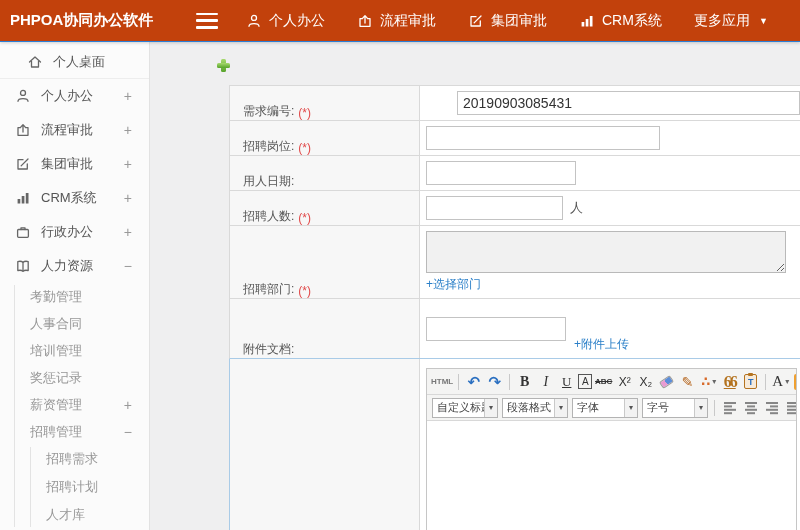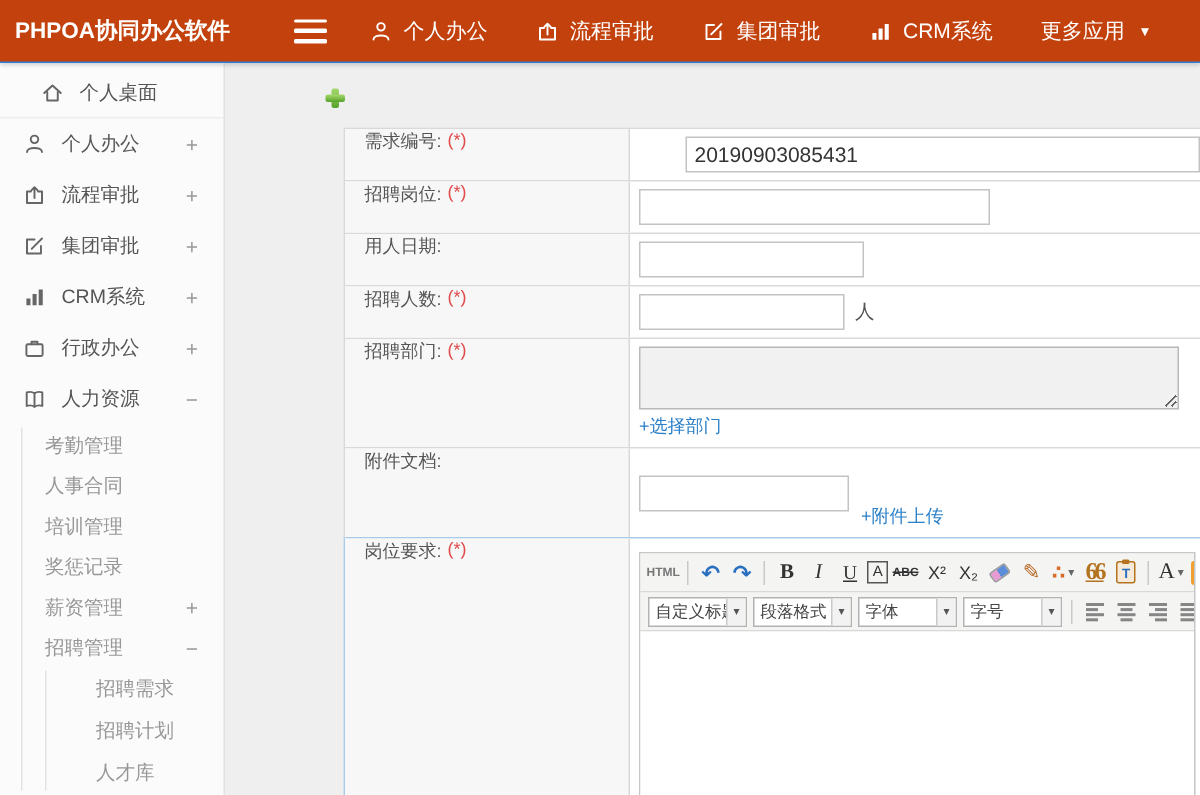--- a/index.html
+++ b/index.html
@@ -22,42 +22,42 @@
 
   
   .layout { display:flex; height:488px; }
   .sidebar { width:150px; background:#fbfbfb; border-right:1px solid #e2e2e2;
              padding-top:3px; flex-shrink:0; overflow:hidden; }
   .sb-item { display:flex; align-items:center; position:relative; cursor:pointer; }
   .sb-item.lvl1 { height:34px; padding-left:15px; gap:10px; font-size:13px; color:#555; }
   .sb-item.lvl1 svg { color:#666; flex-shrink:0; }
   .sb-item.divider { border-bottom:1px solid #ededed;padding-left:27px; }
   .sb-item.lvl2 { height:27px; padding-left:30px; font-size:13px; color:#979797; }
-  .sb-item.lvl3 { height:28px; padding-left:64px; font-size:13px; color:#979797; }
+  .sb-item.lvl3 { height:28px; padding-left:46px; font-size:13px; color:#979797; }
   .expander { position:absolute; right:17px; color:#999; font-size:14px; font-weight:normal; }
   .sb-group { position:relative; }
   .sb-group.g2::before { content:""; position:absolute; left:14px; top:2px; bottom:2px; width:1px; background:#e3e3e3; }
   .sb-group.g3::before { content:""; position:absolute; left:30px; top:2px; bottom:2px; width:1px; background:#e3e3e3; }
 
   
   .main { flex:1; overflow:hidden; }
   .page-title { padding:17px 0 13px 67px; display:flex; align-items:center; gap:9px; }
   .plus-icon { position:relative; width:13px; height:13px; display:inline-block; }
   .plus-icon::before { content:""; position:absolute; left:4px; top:0; width:5px; height:13px;
                        background:linear-gradient(#a6d96d,#57a32b); border-radius:1.5px; }
   .plus-icon::after { content:""; position:absolute; top:4px; left:0; width:13px; height:5px;
                       background:linear-gradient(#a6d96d,#57a32b); border-radius:1.5px; }
   .title-text { font-size:15px; font-weight:bold; color:#333; }
 
   .form-table { margin-left:79px; border-top:1px solid #d9d9d9; background:#fff; }
   .f-row { display:flex; border-bottom:1px solid #d9d9d9; border-left:1px solid #d9d9d9; min-height:35px; }
   .f-row:nth-last-child(2) { border-bottom-color:#a9cbe7; }
   .f-row:last-child { border-left-color:#a9cbe7; border-bottom:none; }
   .f-label { width:190px; flex-shrink:0; background:#f7f7f7; border-right:1px solid #d9d9d9;
-             display:flex; align-items:flex-start; padding-left:13px; font-size:12px; color:#555; gap:4px; }
+             display:flex; align-items:flex-end; padding-left:13px; font-size:12px; color:#555; gap:4px; }
   .req { color:#e14b4b; }
   .f-field { flex:1; display:flex; align-items:center; padding:5px 0 5px 6px; font-size:12px; color:#555; overflow:hidden; }
   .f-field.col { flex-direction:column; align-items:flex-start; justify-content:center; }
   .f-input { height:24px; border:1px solid #c3c3c3; font-size:14px; color:#333; padding:0 5px;
              font-family:inherit; background:#fff; }
   .suffix { margin-left:7px; font-size:13px; color:#555; }
   .blue-link { color:#2a7fc8; text-decoration:none; font-size:12px; cursor:pointer; }
   .f-textarea { width:360px; height:42px; background:#f1f1f1; border:1px solid #b9b9b9; resize:both; }
   .f-field .blue-link.below { margin-top:3px; }
   .f-field .blue-link.beside { margin-left:8px;margin-top:32px; }

